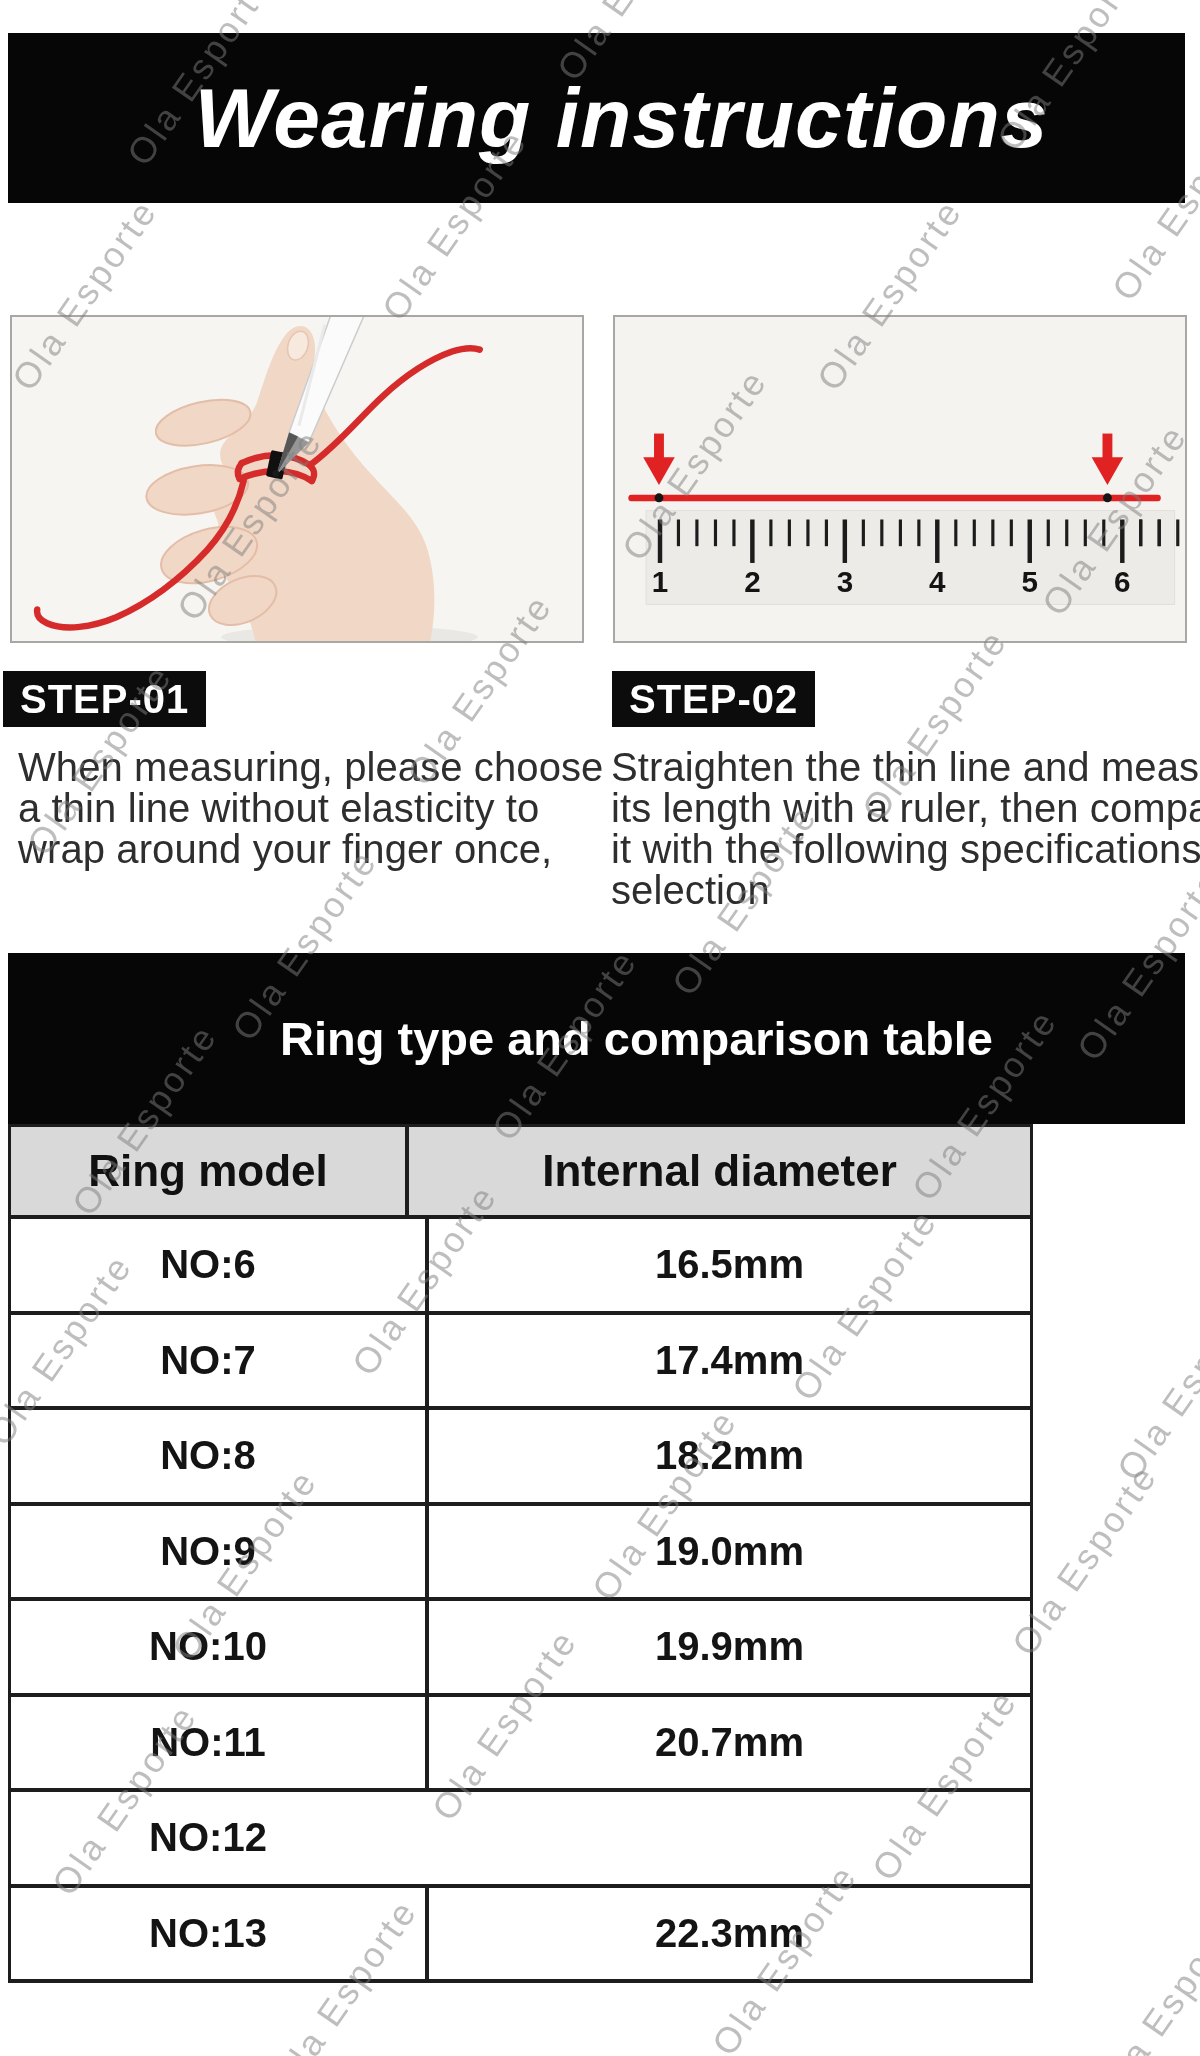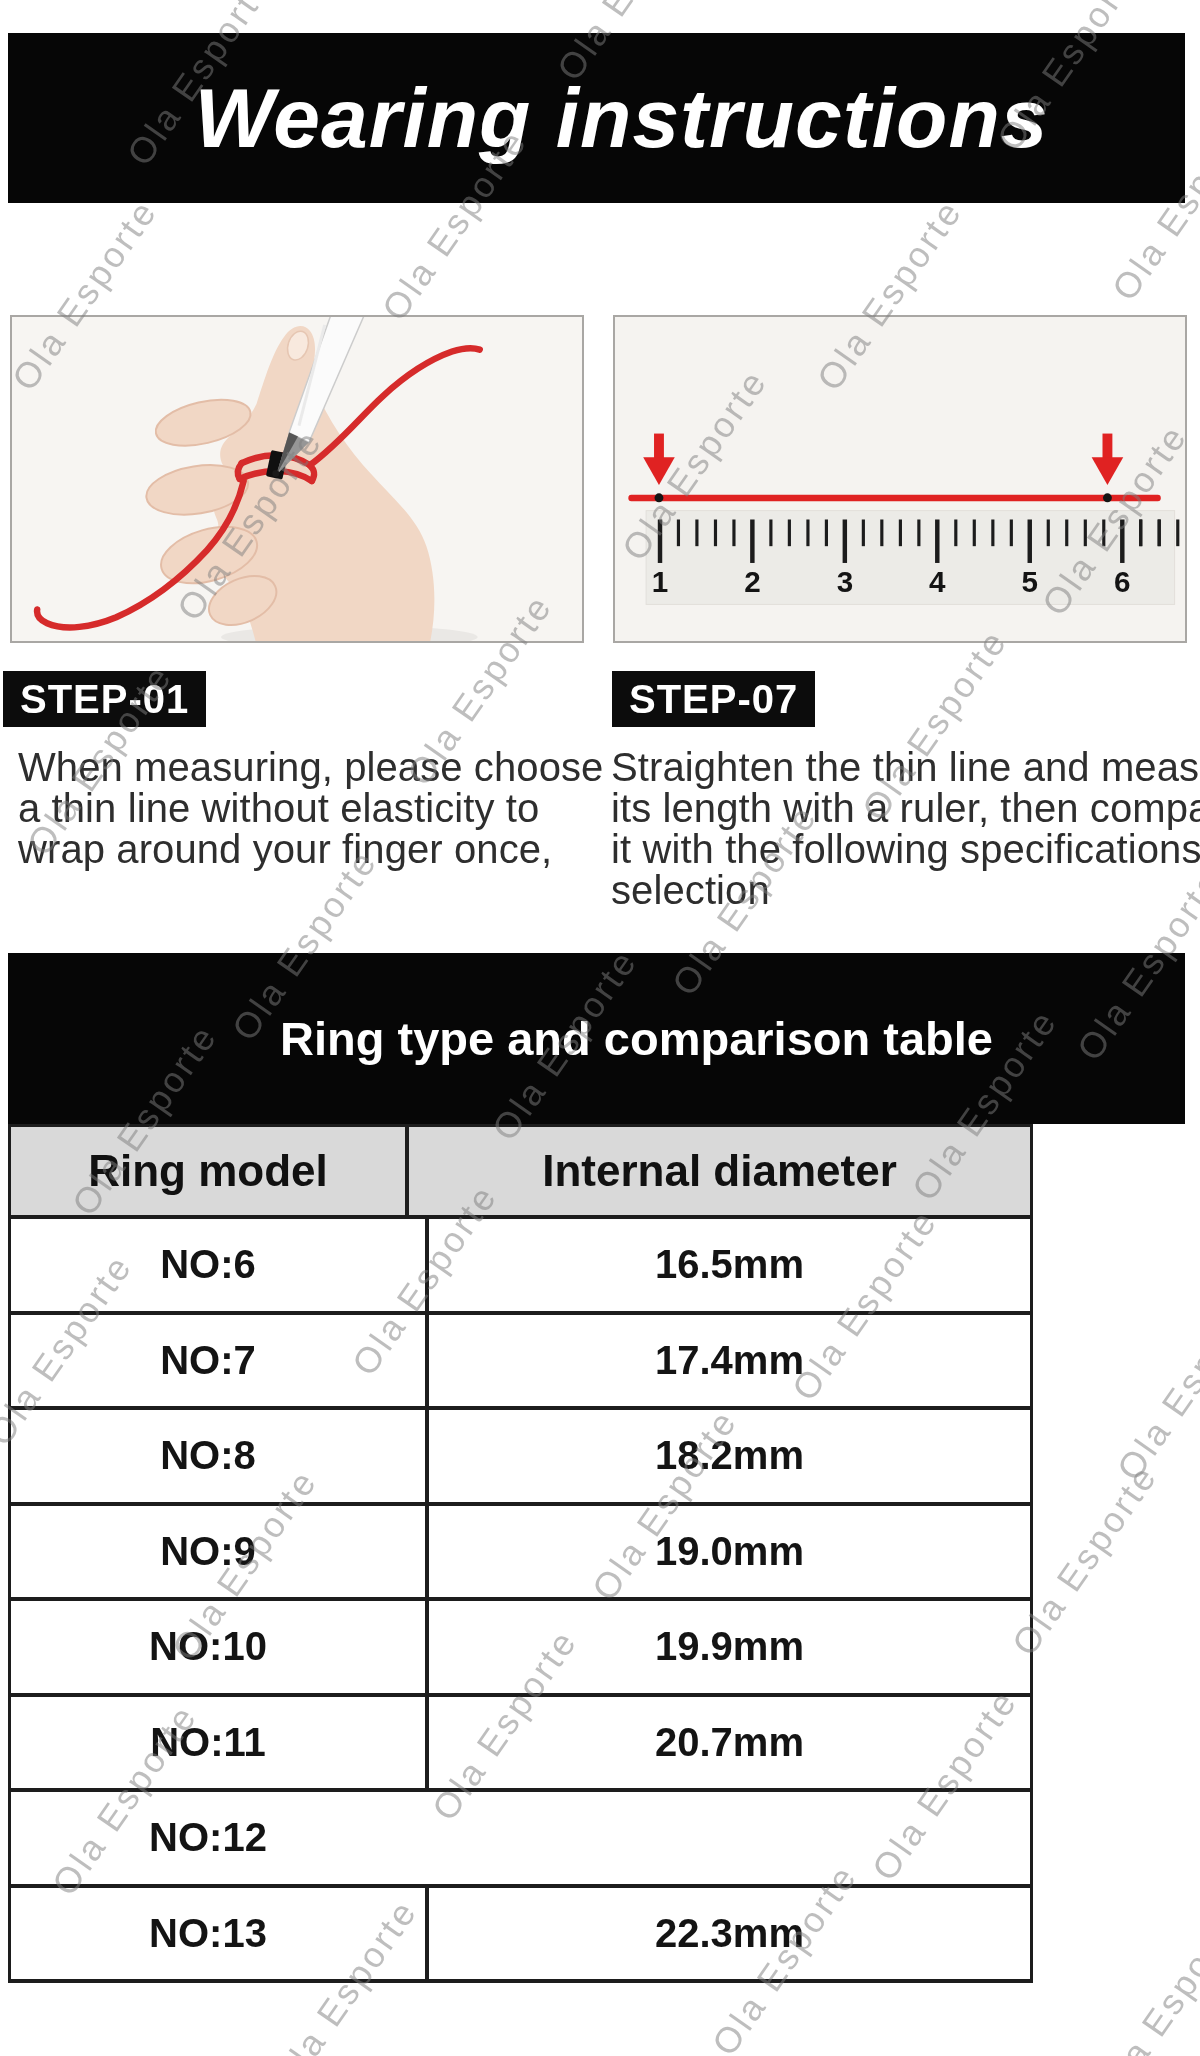--- a/index.html
+++ b/index.html
@@ -186,21 +186,21 @@
           <rect x="566.6" y="205" width="3.2" height="27"></rect>
           <rect x="585.3" y="205" width="3.2" height="27"></rect>
           <text x="512" y="278" class="rnum">6</text>
           <rect x="529.1" y="205" width="3.2" height="27"></rect>
           <rect x="547.8" y="205" width="3.2" height="27"></rect>
         </g>
     </svg>
   </div>
 
   <div class="step-label" id="step1-label">STEP-01</div>
-  <div class="step-label" id="step2-label">STEP-07</div>
+  <div class="step-label" id="step2-label">STEP-02</div>
 
   <div class="step-text" id="step1-text">
       <div>When measuring, please choose</div>
       <div>a thin line without elasticity to</div>
       <div>wrap around your finger once,</div>
     </div>
   <div class="step-text" id="step2-text">
       <div>Straighten the thin line and measure</div>
       <div>its length with a ruler, then compare</div>
       <div>it with the following specifications for</div>

